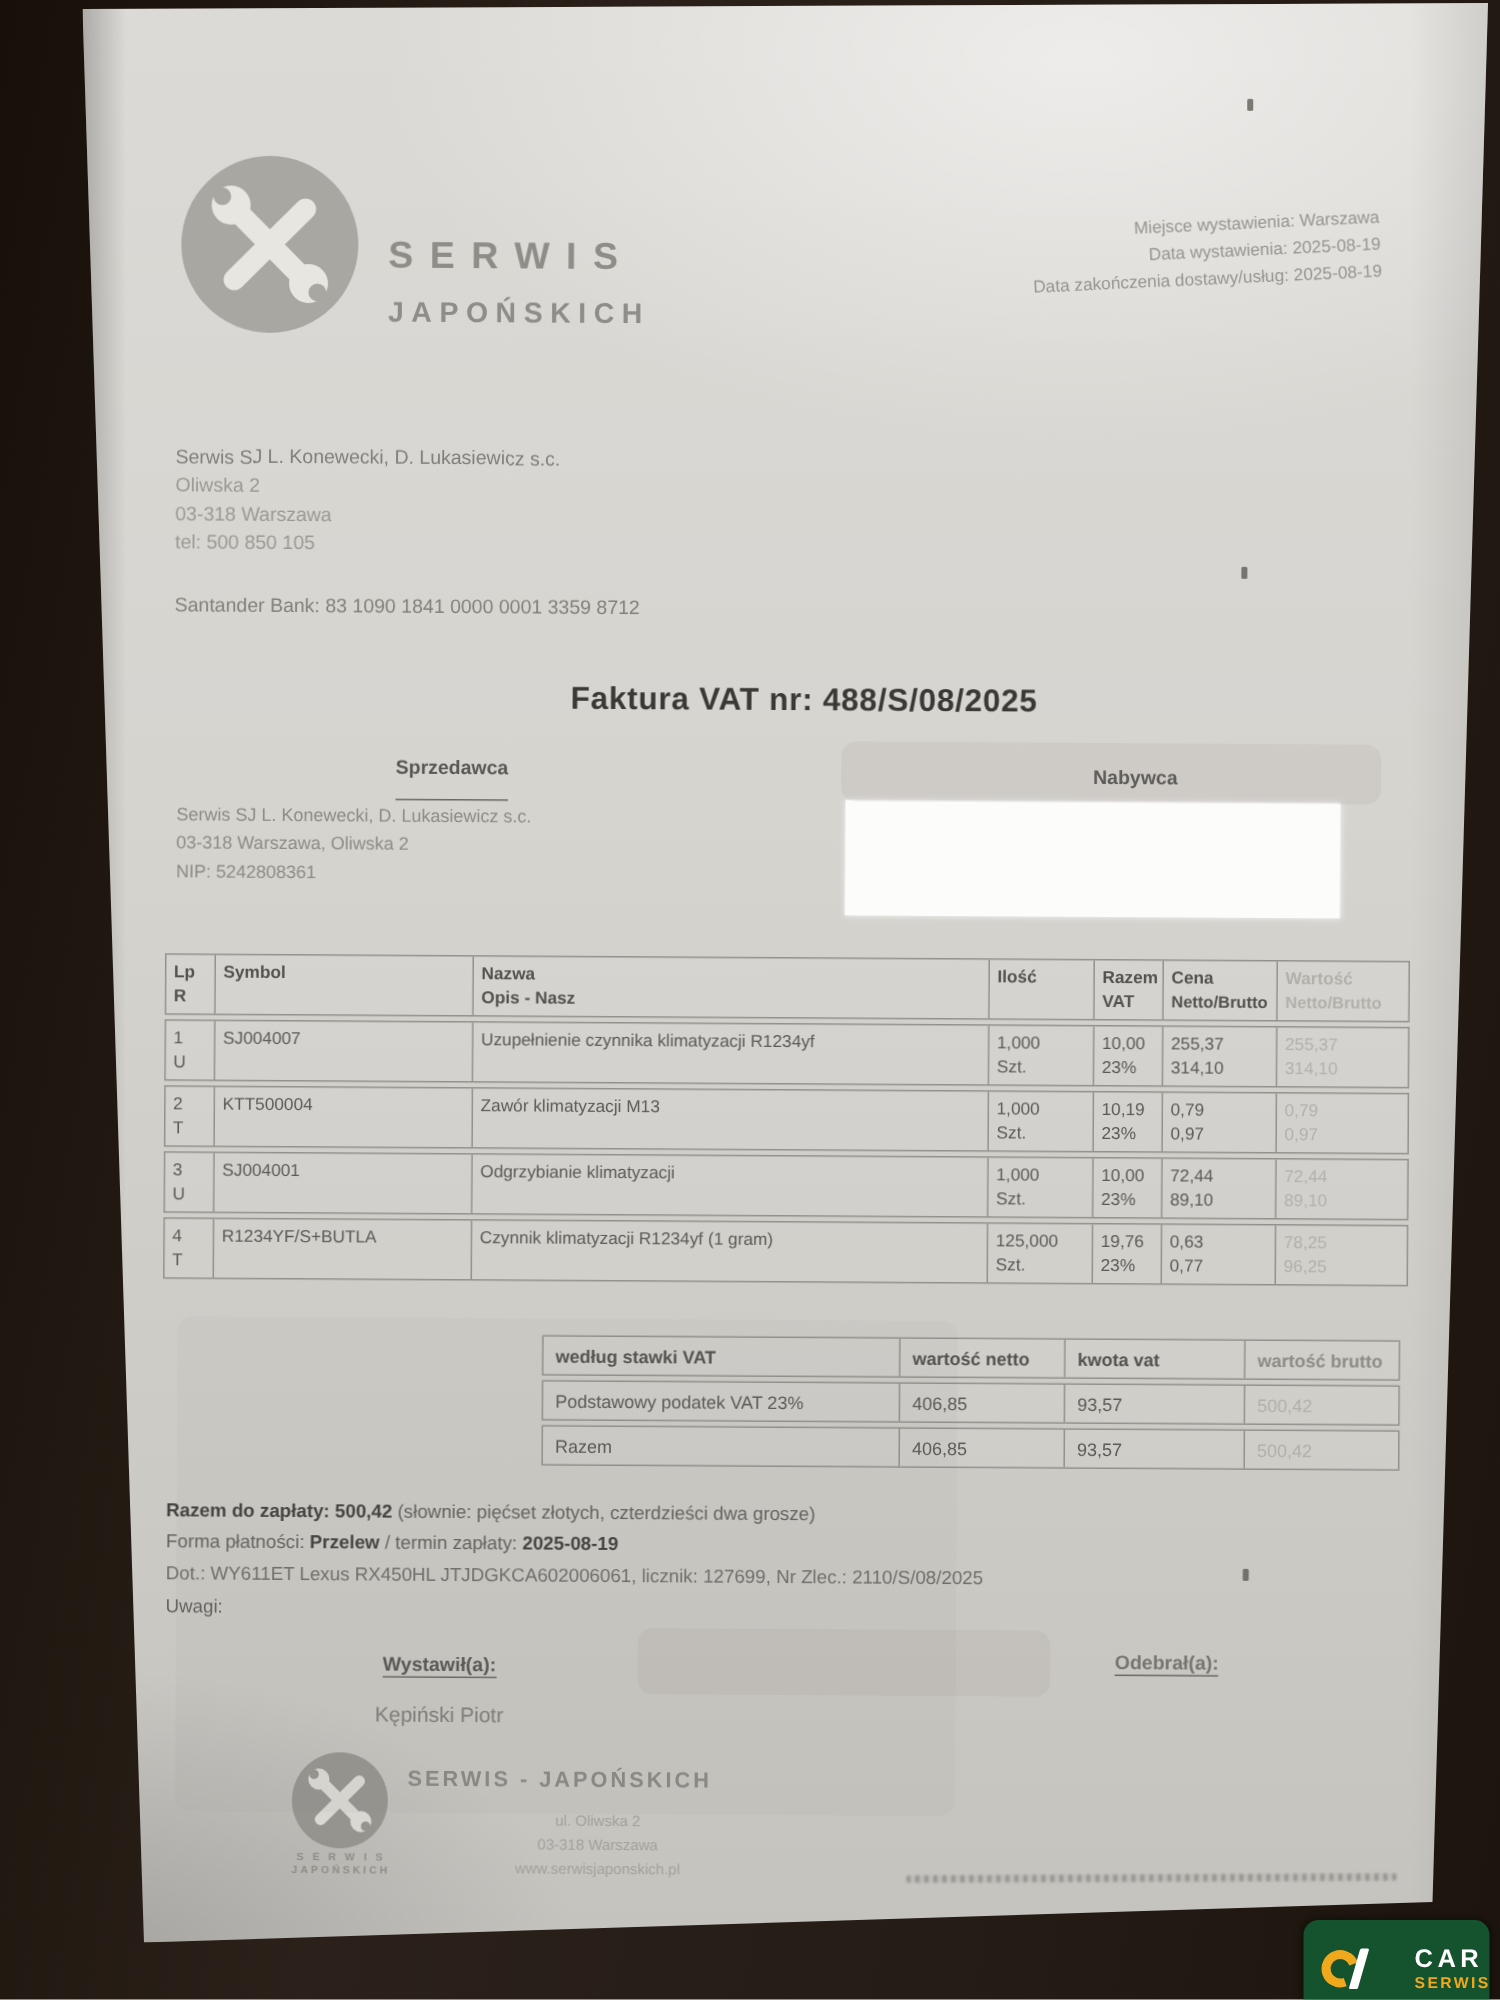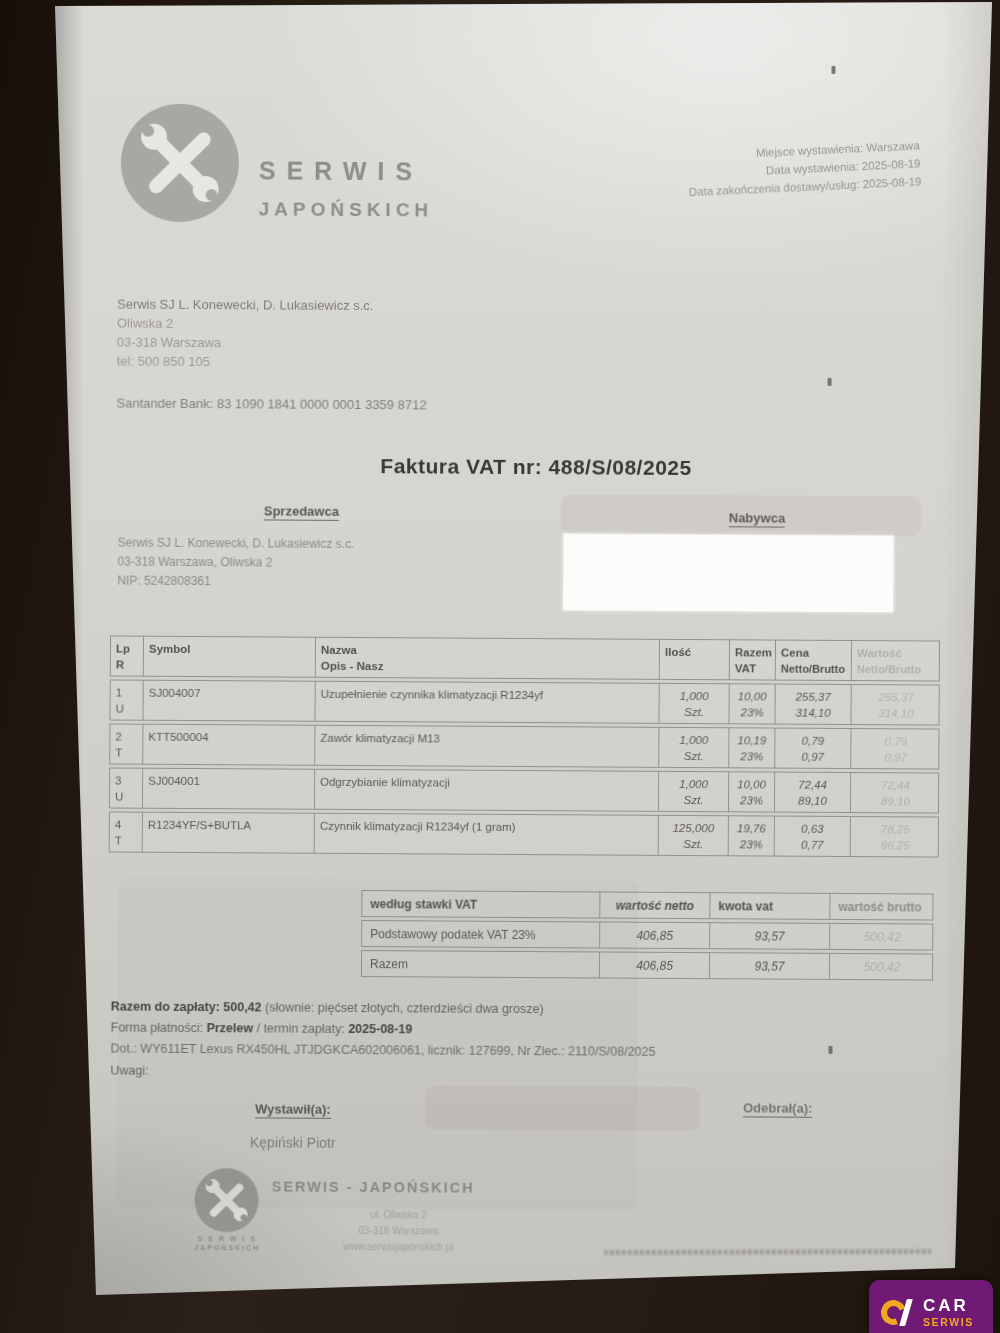--- a/index.html
+++ b/index.html
@@ -36,34 +36,34 @@
   .addr-top{position:absolute;left:115px;top:297px;font-size:13px;line-height:19px;color:#9b9993;}
   .addr-top .first{color:#807e79;}
   .bank-line{position:absolute;left:115px;top:398px;font-size:13px;color:#82807b;}
 
   
   .title{position:absolute;left:65px;top:455px;width:940px;text-align:center;
     font-size:21px;font-weight:bold;color:#39383600;color:#3a3936;letter-spacing:.5px;}
 
   
   .plabel{position:absolute;font-size:13px;font-weight:bold;color:#5a5854;
-    border-bottom:1px solid #6b6965;padding-bottom:1px;}
+    border-bottom:1px solid #6b6965;padding-bottom:14px;}
   .seller-block{position:absolute;left:117px;top:536px;font-size:12px;line-height:19px;color:#8d8b85;}
   .redaction{position:absolute;left:563px;top:533px;width:330px;height:77px;background:#fcfcfb;
     box-shadow:0 0 4px rgba(255,255,255,.8);}
 
   
   .items{position:absolute;left:110px;top:638px;width:830px;}
   .trow{display:grid;grid-template-columns:32px 172px 344px 70px 46px 76px 90px;
     border:1px solid #93918c;margin-bottom:3px;background:rgba(255,255,255,.05);}
   .trow .c{padding:4px 5px 3px 5px;border-left:1px solid #93918c;font-size:11.5px;line-height:16px;
     color:#5b5955;min-height:39px;box-sizing:border-box;}
   .trow .c:first-child{border-left:none;}
   .thead .c{font-weight:bold;color:#54524e;}
-  .num{text-align:center;font-style:italic;}
+  .num{text-align:left;}
   .small{font-size:11px;}
   .faintcol{color:#b2b0aa !important;}
   .pricecol{color:#6a6864;}
 
   
   .vat{position:absolute;left:363px;top:891px;width:572px;}
   .vrow{display:grid;grid-template-columns:237px 110px 120px 105px;border:1px solid #93918c;
     margin-bottom:3px;background:rgba(255,255,255,.05);}
   .vrow .c{padding:6px 8px 5px 8px;border-left:1px solid #93918c;font-size:12px;color:#5b5955;box-sizing:border-box;}
   .vrow .c:first-child{border-left:none;}
@@ -83,23 +83,23 @@
   .brand-bottom{position:absolute;left:275px;top:1180px;font-size:14.5px;font-weight:bold;
     letter-spacing:2px;color:#8b8984;}
   .addr-bottom{position:absolute;left:292px;top:1208px;width:220px;text-align:center;
     font-size:10px;line-height:16px;color:#a2a09b;}
   .streak{position:absolute;left:608px;top:1248px;width:327px;height:5px;transform:rotate(-.6deg);
     background:repeating-linear-gradient(90deg,rgba(95,93,88,.45) 0 3px,rgba(95,93,88,.08) 3px 6px);
     filter:blur(.8px);border-radius:2px;}
   .speck{position:absolute;width:4px;height:8px;background:#56544f;opacity:.75;border-radius:1px;}
 
   
-  .badge{position:absolute;right:7px;bottom:0;width:124px;height:53px;background:#701a75;
+  .badge{position:absolute;right:7px;bottom:0;width:124px;height:53px;background:#14532d;
     border-radius:10px 10px 0 0;display:flex;align-items:center;padding:12px 0 0 12px;box-sizing:border-box;
-    box-shadow:0 0 6px rgba(0,0,0,.5);}
+    box-shadow:0 0 6px rgba(0,0,0,.5);gap:20px;}
   .badge-icon{position:relative;width:34px;height:30px;flex:0 0 auto;}
   .badge-c{position:absolute;left:0;top:2px;width:13px;height:13px;border:6px solid #f0a81c;
     border-right-color:transparent;border-radius:50%;transform:rotate(25deg);}
   .badge-slash{position:absolute;left:22px;top:1px;width:6px;height:27px;background:#fff;transform:skewX(-16deg);border-radius:1px;}
   .badge-text{margin-left:8px;display:flex;flex-direction:column;line-height:1;}
   .badge-car{font-size:17px;font-weight:bold;color:#fff;letter-spacing:3px;}
   .badge-arena{font-size:10.5px;font-weight:bold;color:#f0a81c;letter-spacing:1.6px;margin-top:3px;}
 </style>
 </head>
 <body>

